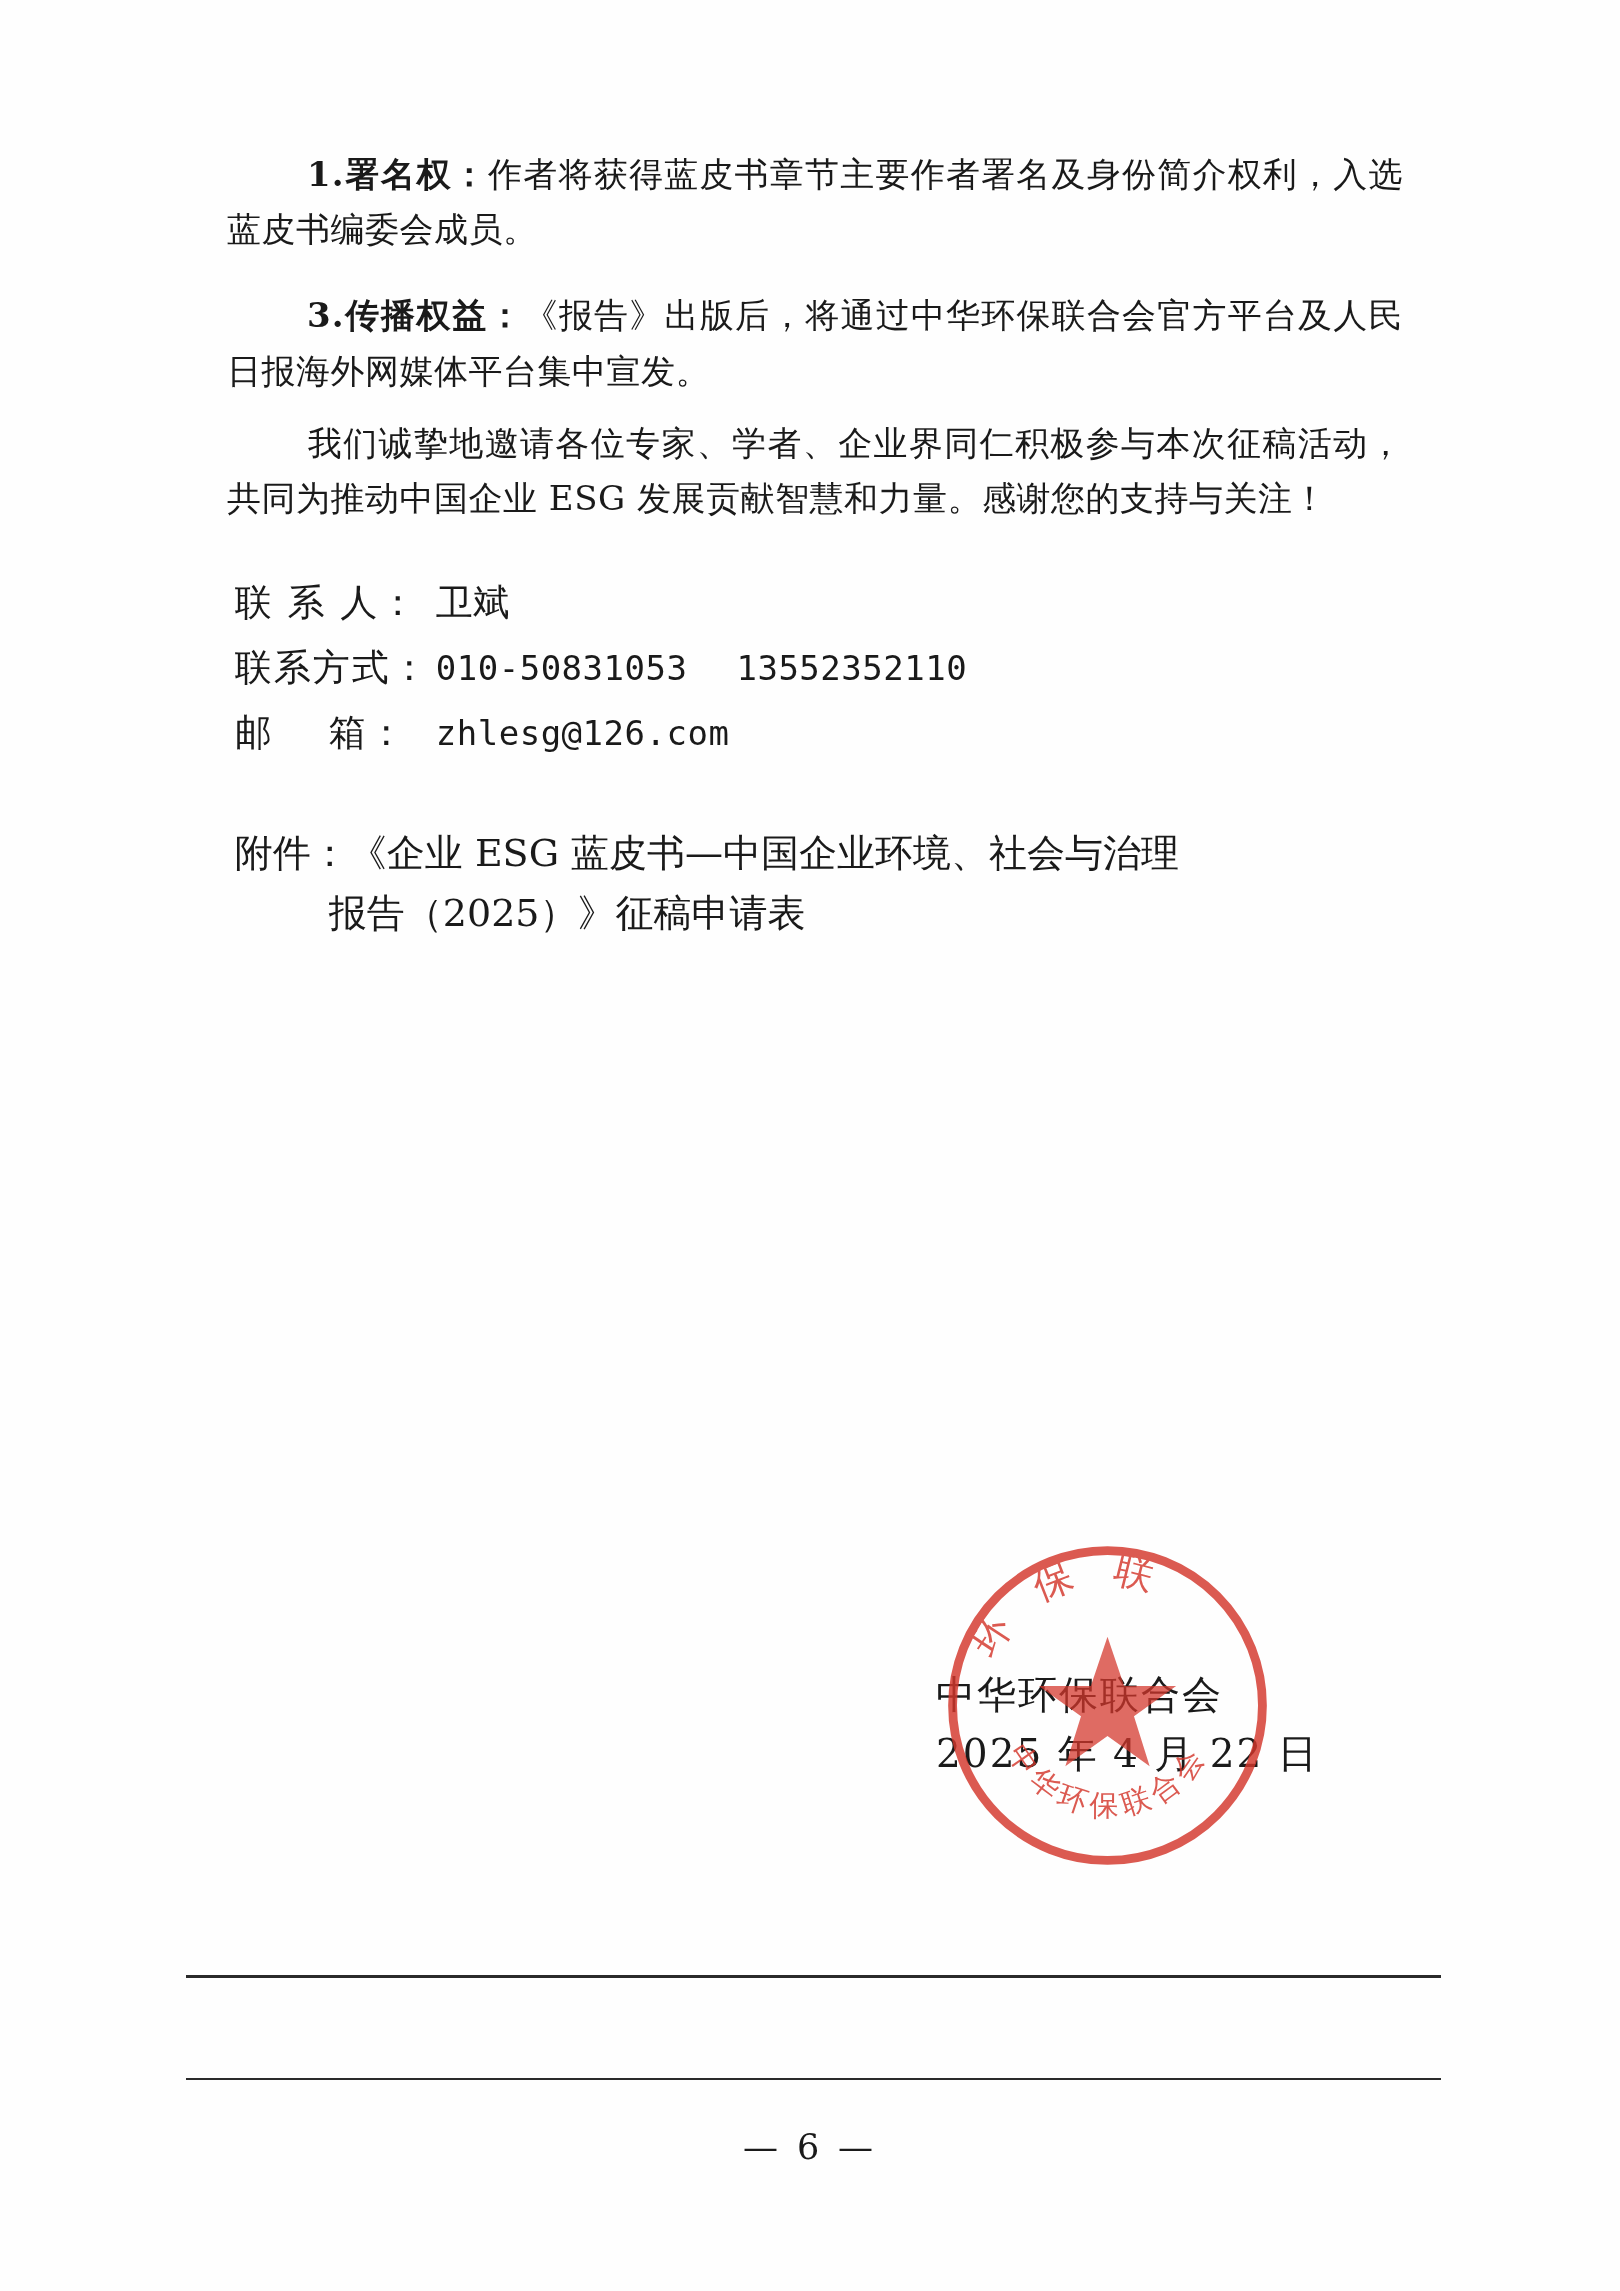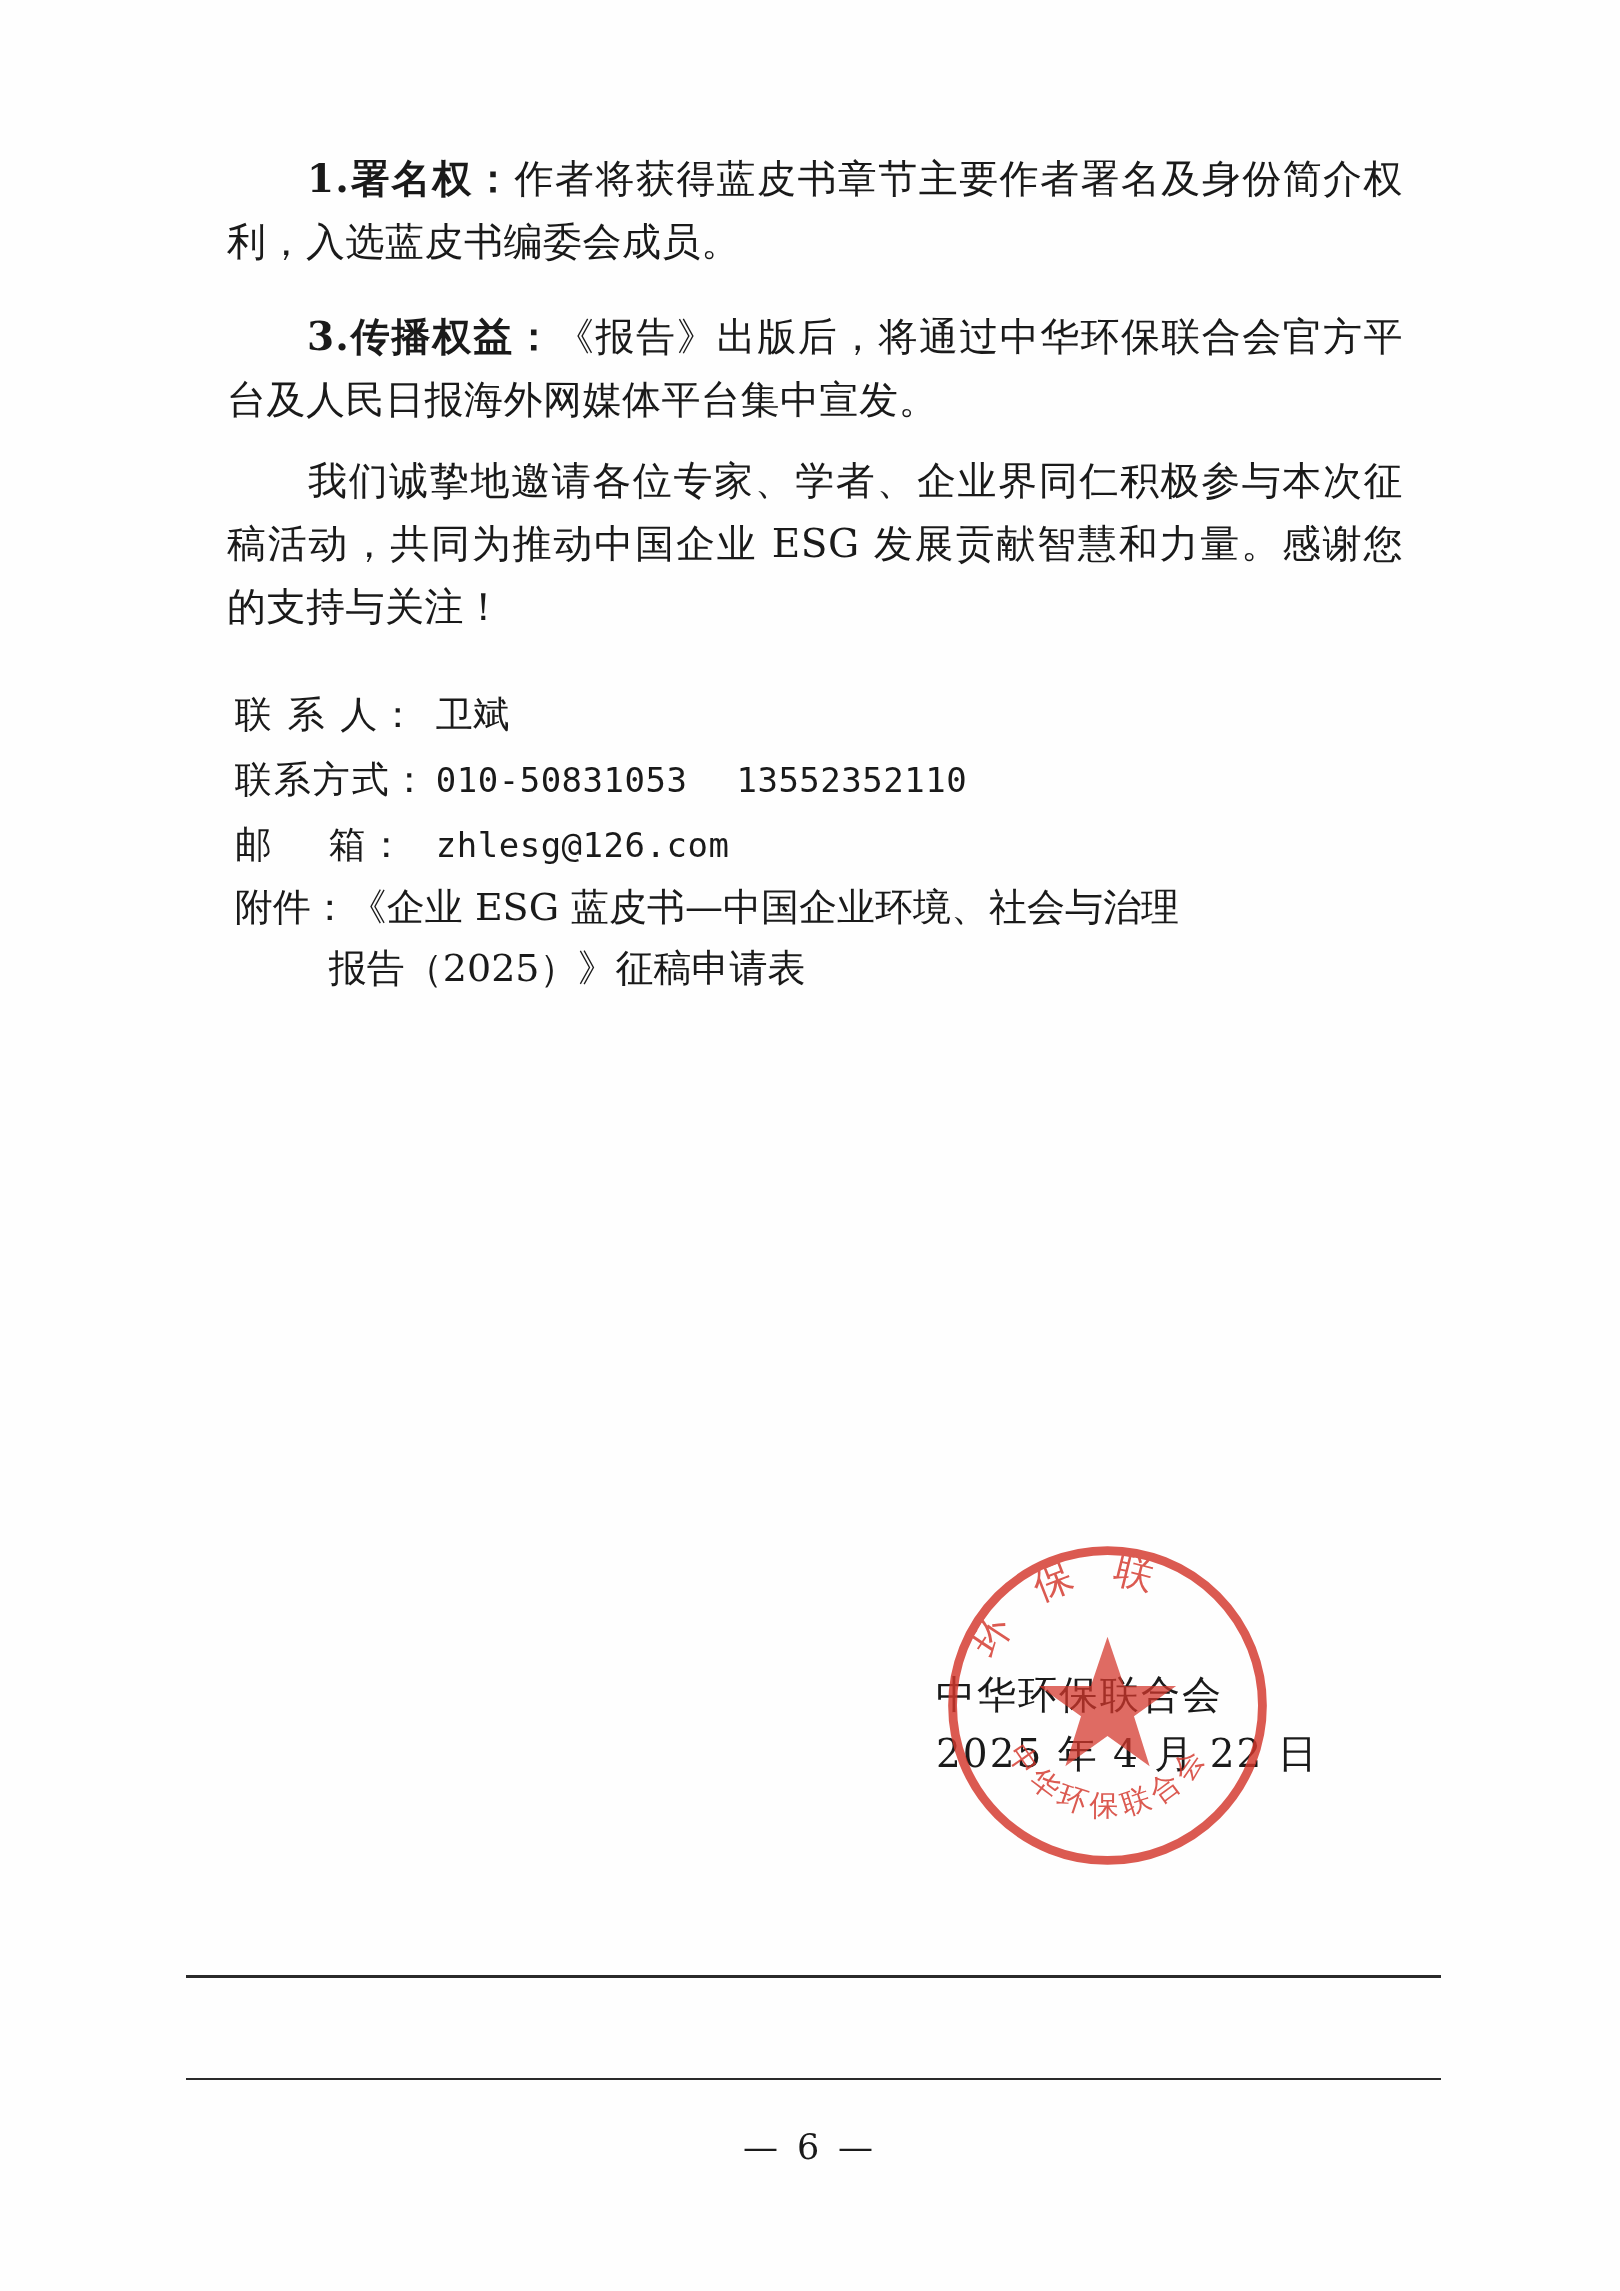--- a/index.html
+++ b/index.html
@@ -23,21 +23,21 @@
     background: #fefefe;
   }
   .content {
     position: absolute;
     left: 227px;
     top: 147px;
     width: 1176px;
   }
   p.para {
     margin: 0 0 3.9px 0;
-    font-size: 39px;
+    font-size: 34px;
     line-height: 1.62;
     text-align: justify;
     text-justify: inter-ideograph;
     letter-spacing: 0.5px;
   }
   p.para .indent {
     display: inline-block;
     width: 80px;
   }
   .bold-lead {
@@ -65,20 +65,21 @@
   .contact-val {
     font-family: "DejaVu Sans Mono", "Liberation Mono", monospace;
     font-size: 34px;
     letter-spacing: 0.5px;
   }
   .contact-val2 {
     margin-left: 49px;
   }
 
   .attachment {
+    margin-top: 57px;
     font-size: 38px;
     line-height: 1.6;
     padding-left: 7.8px;
   }
   .attachment .l2 {
     padding-left: 94px;
   }
 
   
   .seal-wrap {

